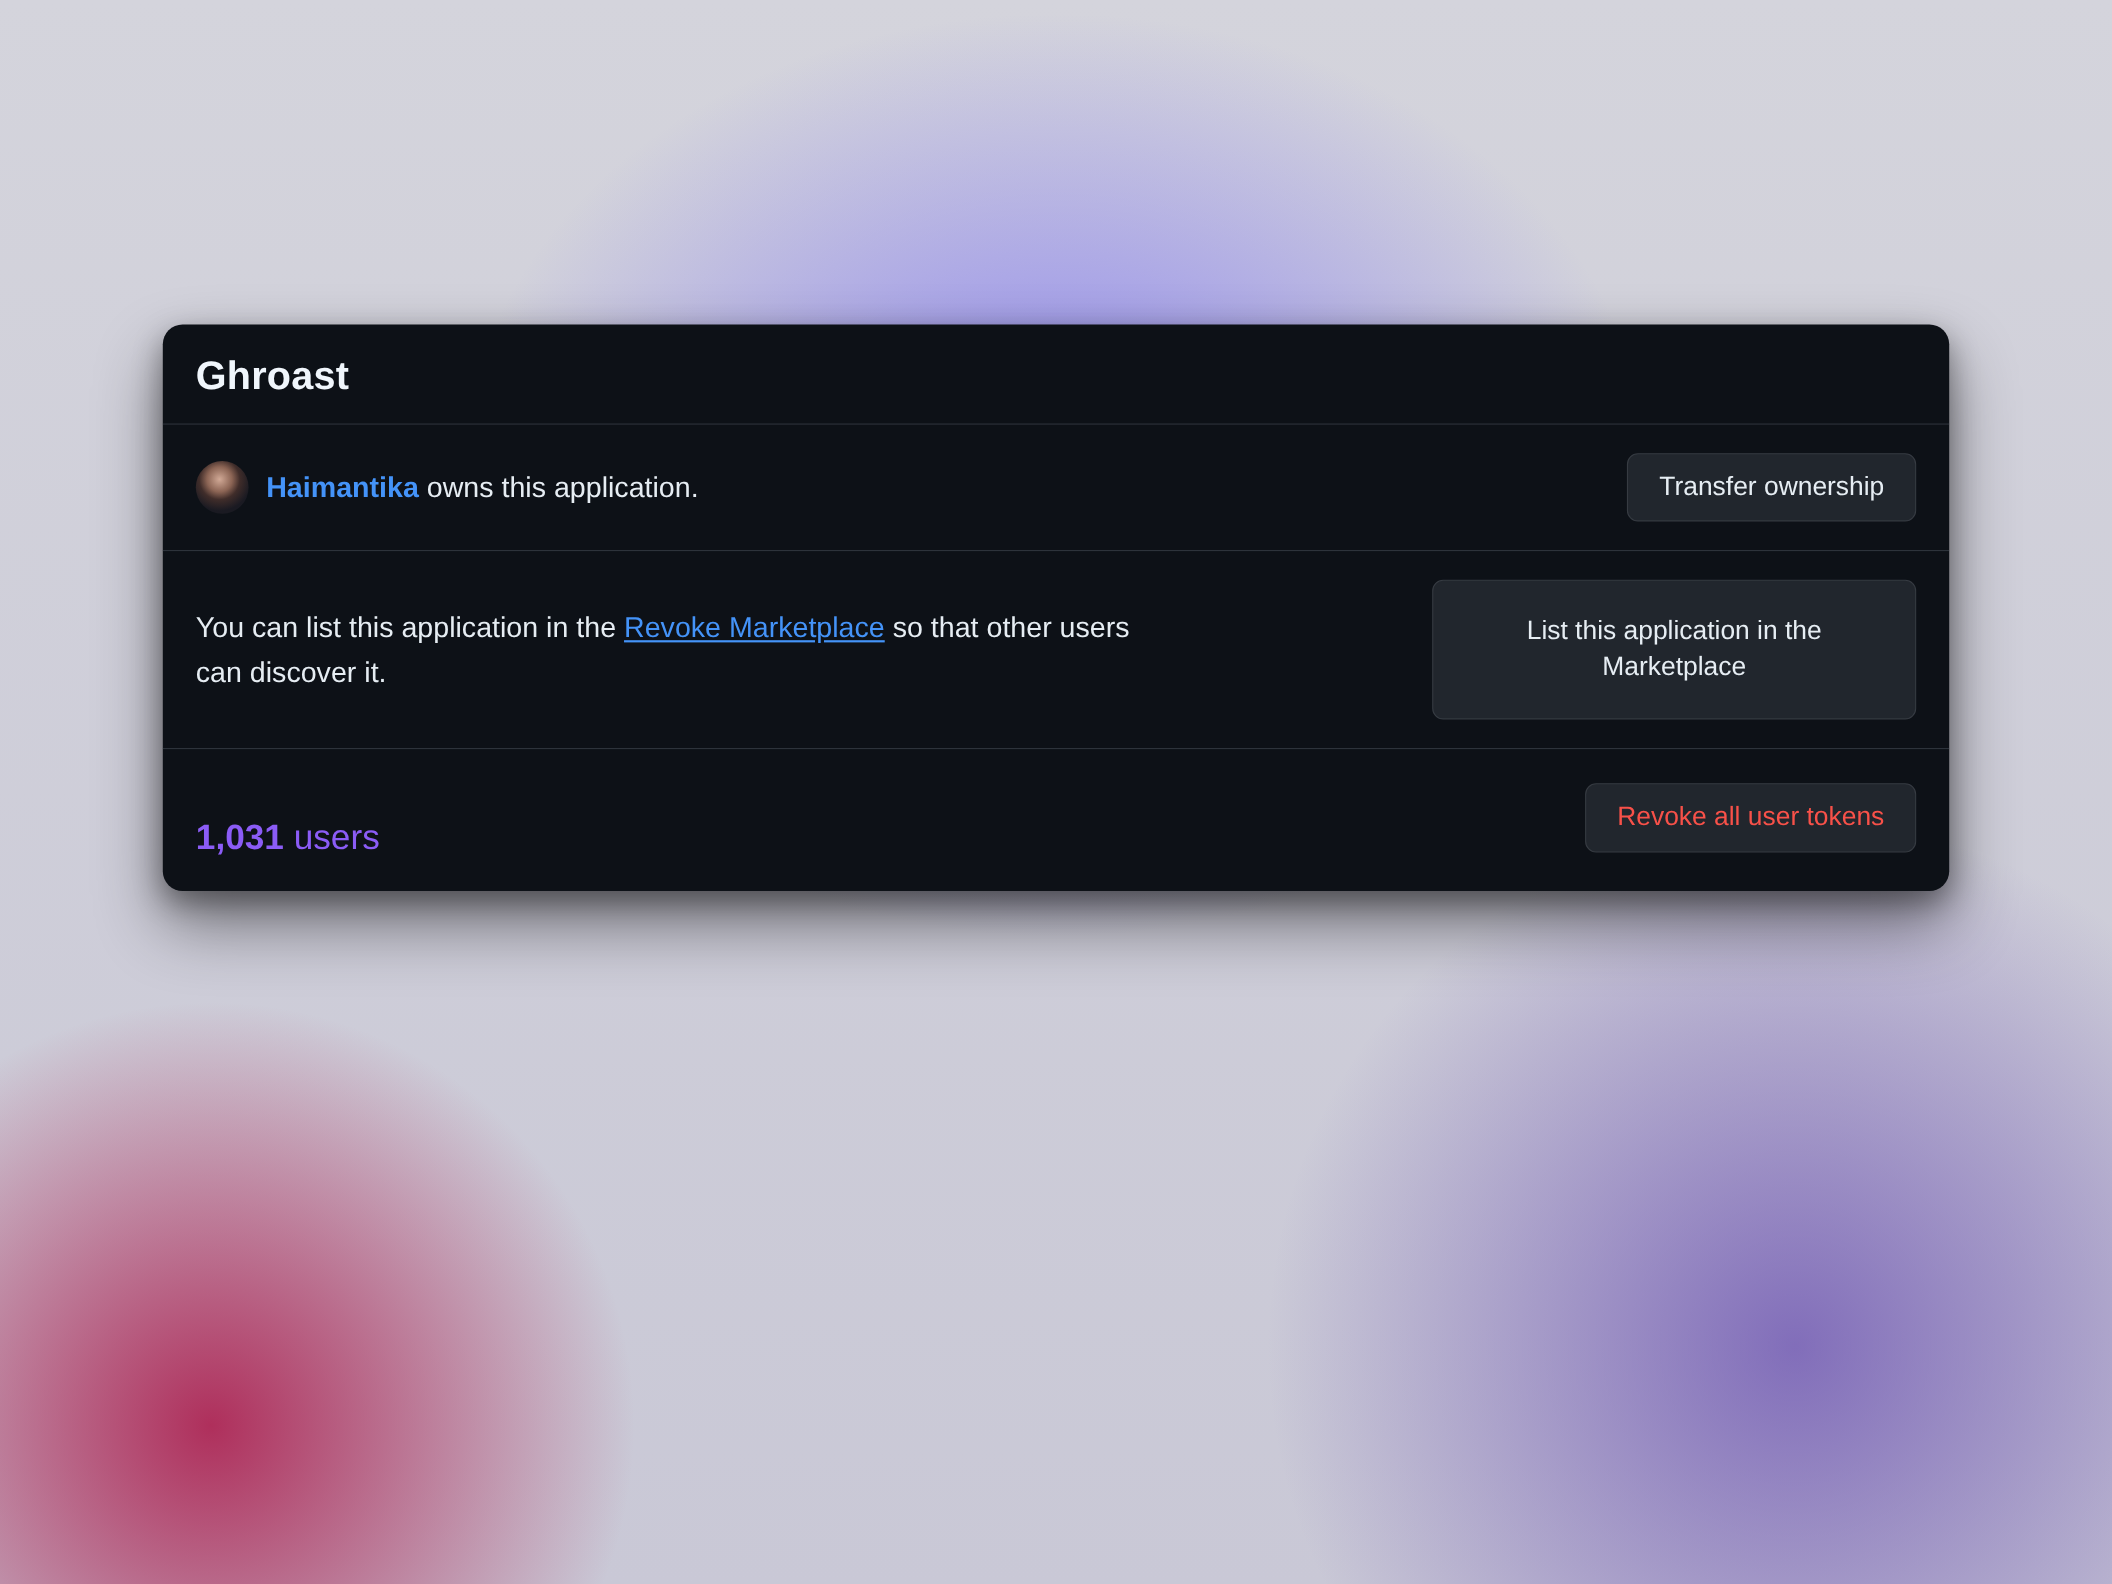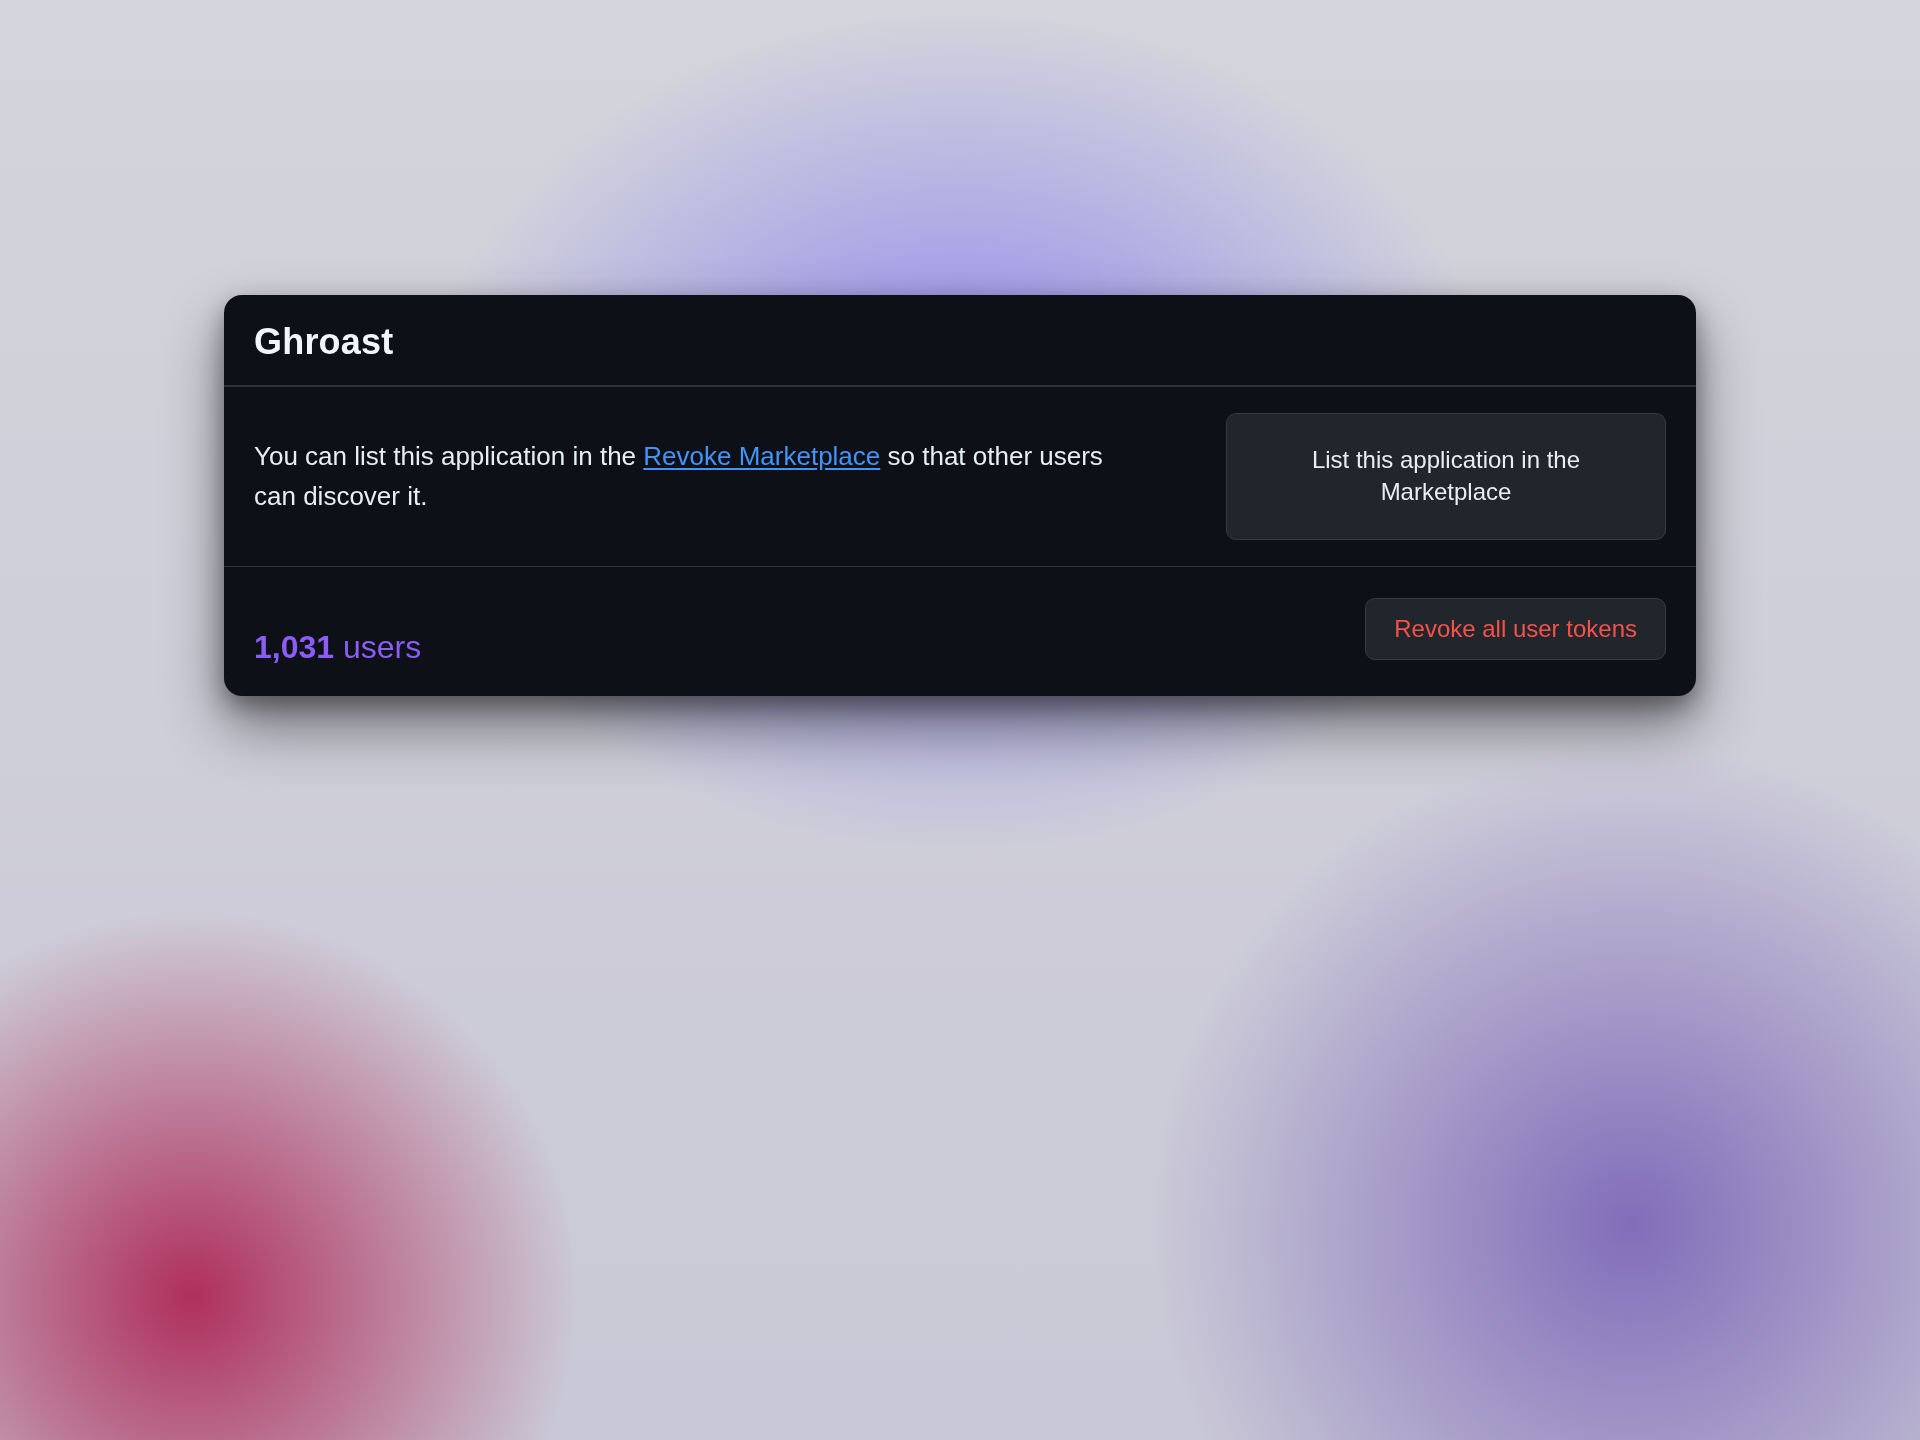--- a/index.html
+++ b/index.html
@@ -10,21 +10,21 @@
       radial-gradient(ellipse 900px 700px at 50% 30%, rgba(120,110,245,0.75), transparent 60%),
       radial-gradient(ellipse 700px 700px at 10% 90%, rgba(170,20,70,0.85), transparent 55%),
       radial-gradient(ellipse 800px 800px at 85% 85%, rgba(90,60,170,0.65), transparent 60%),
       linear-gradient(180deg, #d4d4dc 0%, #c9c8d6 100%);
     display: flex;
     justify-content: center;
     align-items: flex-start;
     padding-top: 295px;
   }
   .card {
-    width: 1472px;
+    width: 1624px;
     background: #0d1117;
     border-radius: 18px;
     box-shadow: 0 30px 60px rgba(0,0,0,0.45), 0 10px 25px rgba(0,0,0,0.35);
     color: #e6edf3;
     overflow: hidden;
   }
   .card-header {
     padding: 26px 30px 22px 30px;
   }
   .app-title {
@@ -118,20 +118,29 @@
 <body>
 
 <div class="card">
 
   <div class="card-header">
     <h1 class="app-title">Ghroast</h1>
   </div>
 
   <hr class="divider">
 
+  <div class="row">
+    <div class="row-left">
+      <div class="avatar"></div>
+      <div class="owner-text">
+        <a href="#" class="owner-link">Haimantika</a><span> owns this application.</span>
+      </div>
+    </div>
+    <button class="btn">Transfer ownership</button>
+  </div>
 
   <hr class="divider">
 
   <div class="row">
     <div class="marketplace-text">
       <span>You can list this application in the </span><a href="#" class="mp-link">Revoke Marketplace</a><span> so that other users can discover it.</span>
     </div>
     <button class="btn btn-wide">List this application in the Marketplace</button>
   </div>
 

